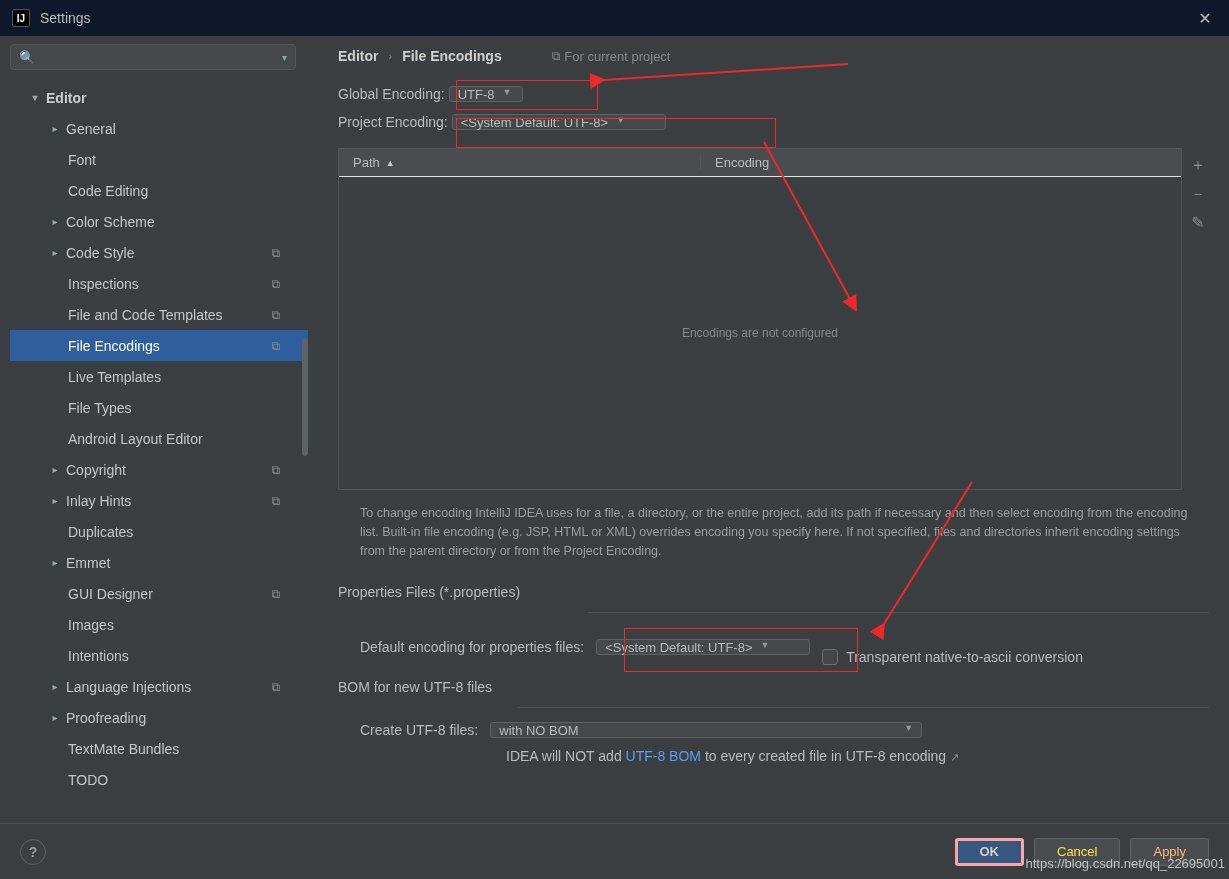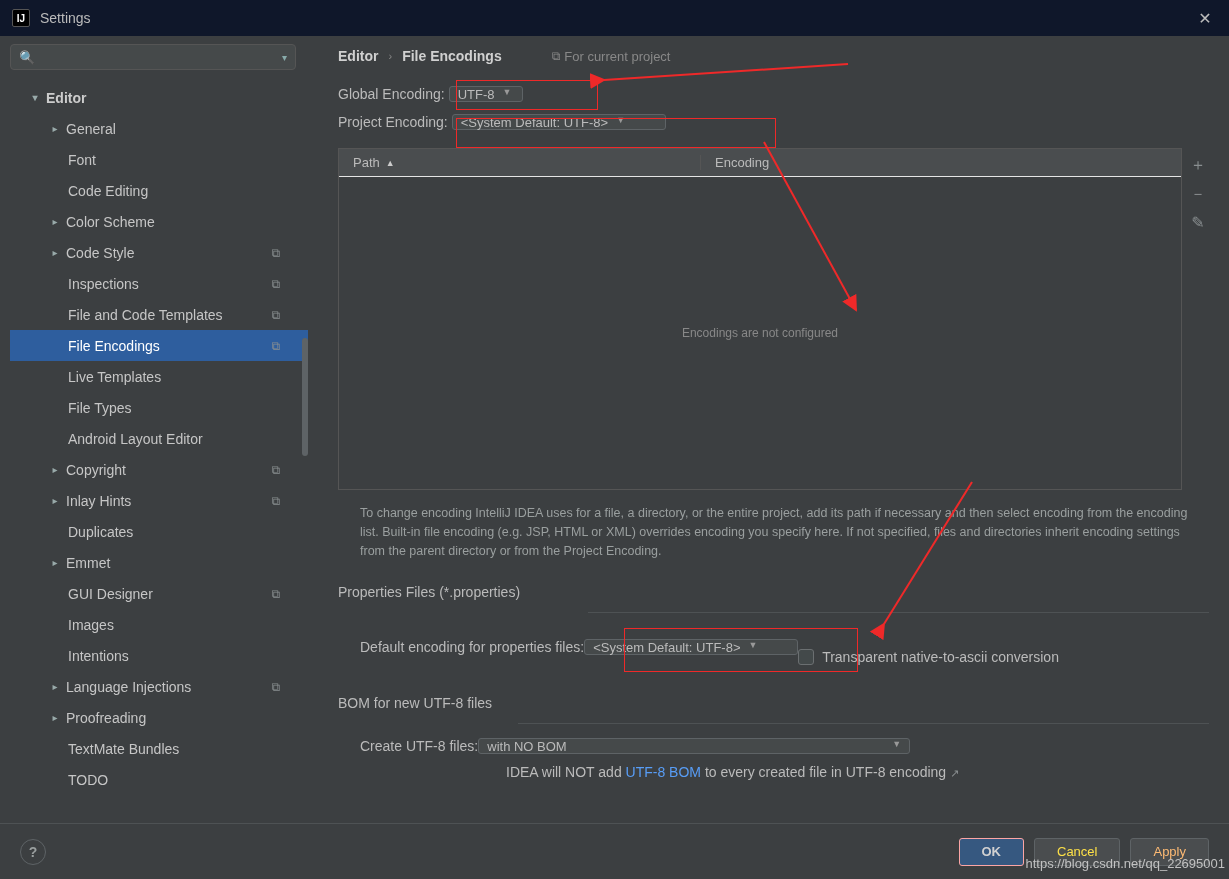--- a/index.html
+++ b/index.html
@@ -40,31 +40,31 @@
 .thead { height:28px; background:#4a4d4f; border-bottom:1px solid #e5e5e5; display:flex; align-items:center; }
 .th { flex:1; padding:0 14px; font-size:13px; color:#bbb; border-right:1px solid #555; display:flex; align-items:center; gap:6px; }
 .th:last-child { border-right:none; flex:0 0 480px; }
 .th .sort { font-size:9px; color:#ccc; }
 .sidebtns { position:absolute; right:-30px; top:6px; width:26px; display:flex; flex-direction:column; gap:8px; align-items:center; }
 .sidebtns span { color:#8a8f91; font-size:16px; cursor:pointer; }
 .tablebody { display:flex; align-items:center; justify-content:center; height:calc(100% - 28px); color:#888; font-size:12px; }
 .help { margin-top:14px; padding-left:22px; font-size:12.5px; color:#9a9f9f; line-height:1.5; max-width:850px; }
 .section { margin-top:24px; font-size:14px; color:#bbb; padding-bottom:4px; }
 .sepline { border:none; border-top:1px solid #4e5254; margin-top:8px; }
-.proprow { margin-top:16px; padding-left:22px; display:flex; align-items:center; font-size:14px; }
+.proprow { margin-top:16px; padding-left:22px; display:flex; align-items:center; font-size:14px; gap:12px; }
 .chk { display:flex; align-items:center; gap:8px;margin-top:20px; }
 .chk .box { width:16px; height:16px; border:1px solid #6b6f71; border-radius:3px; background:#43494a; }
 .bominfo { margin-top:10px; padding-left:168px; font-size:14px; color:#bbb; }
 .bominfo .link { color:#589df6;margin-top:31px; }
 .bominfo .ext { color:#8a8f91; font-size:11px; margin-left:4px; }
 .footer { position:absolute; bottom:0; left:0; right:0; height:56px; background:#3c3f41; display:flex; align-items:center; padding:0 20px; border-top:1px solid #4e5254; }
 .footer .qm { width:26px; height:26px; border:1px solid #5e6366; border-radius:50%; display:flex; align-items:center; justify-content:center; color:#9a9f9f; font-size:14px; font-weight:bold; cursor:pointer; }
 .footer .btns { margin-left:auto; display:flex; gap:10px; }
 .btn { height:28px; padding:0 22px; border-radius:3px; font-size:13px; display:flex; align-items:center; cursor:pointer; }
-.btn.primary { background:#365880; border:1px solid #fca5a5; color:#d0d0d0; font-weight:bold; }
+.btn.primary { background:#365880; border:3px solid #fca5a5; color:#d0d0d0; font-weight:bold; }
 .btn.second { background:#4a4d4f; border:1px solid #5e6366; color:#fde047; }
 .btn.disabled { color:#fdba74; }
 svg.arrow { position:absolute; pointer-events:none; overflow:visible; }
 .watermark { position:absolute; right:4px; bottom:8px; color:#cfcfcf; font-size:13px; opacity:0.9; }
 </style>
 </head>
 <body>
 
 <div class="titlebar">
   <div class="appicon"></div>
@@ -226,21 +226,21 @@
       <div class="selbox" style="width:214px">
         <span>&lt;System Default: UTF-8&gt;</span>
         <span class="arr">▼</span>
       </div>
       <div class="chk">
         <span class="box"></span>
         <span>Transparent native-to-ascii conversion</span>
       </div>
     </div>
 
-    <div class="section" style="margin-top:30px">BOM for new UTF-8 files</div>
+    <div class="section" style="margin-top:14px">BOM for new UTF-8 files</div>
     <hr class="sepline" style="margin-left:180px">
 
     <div class="proprow" style="margin-top:14px">
       <label>Create UTF-8 files:</label>
       <div class="selbox wide" style="max-width:432px">
         <span>with NO BOM</span>
         <span class="arr" style="margin-left:auto">▼</span>
       </div>
     </div>
     <div class="bominfo">

